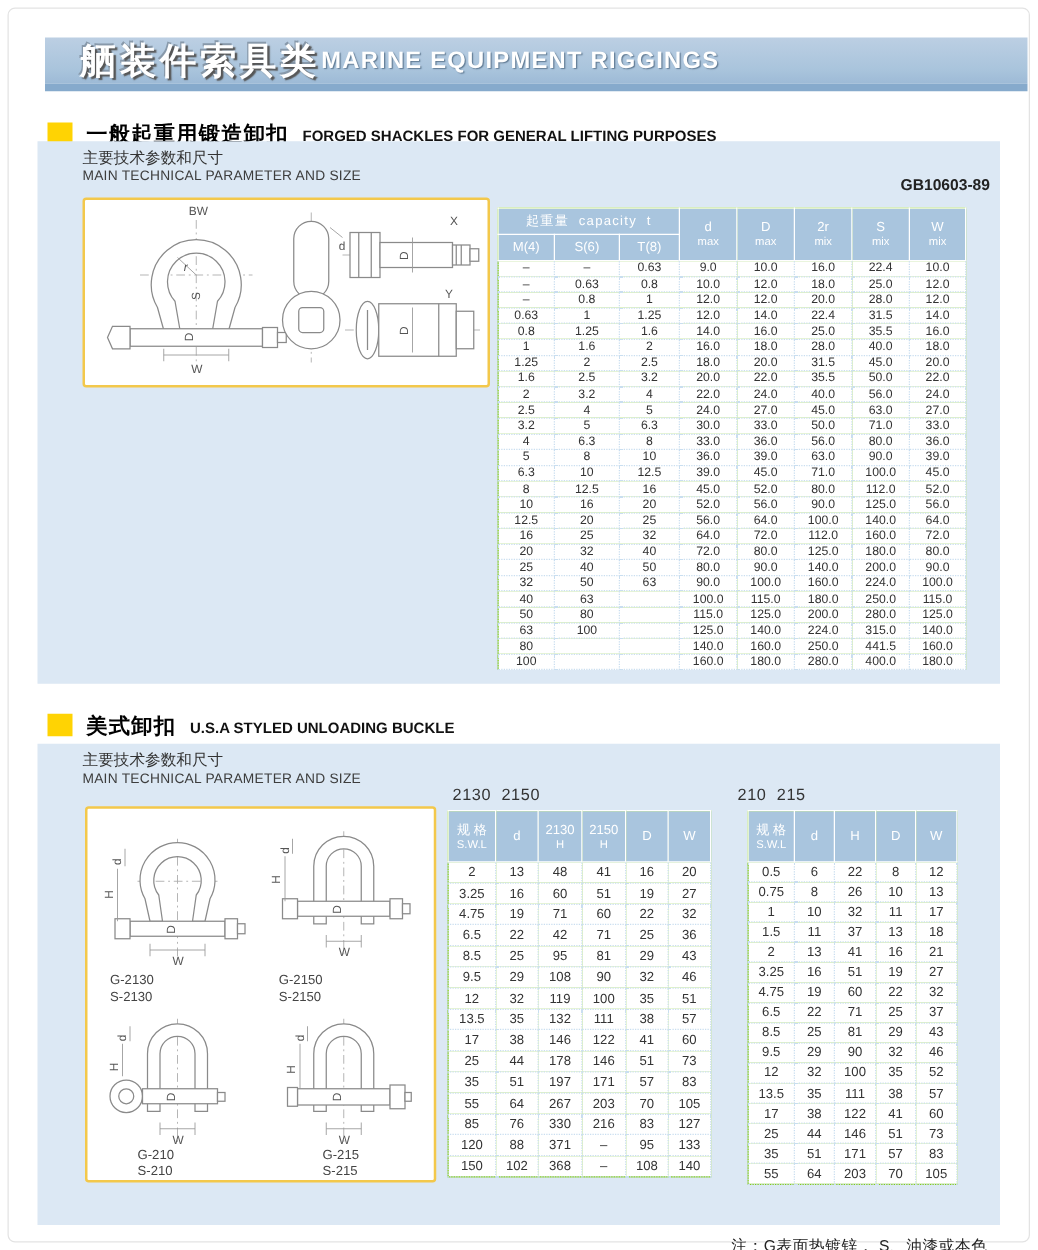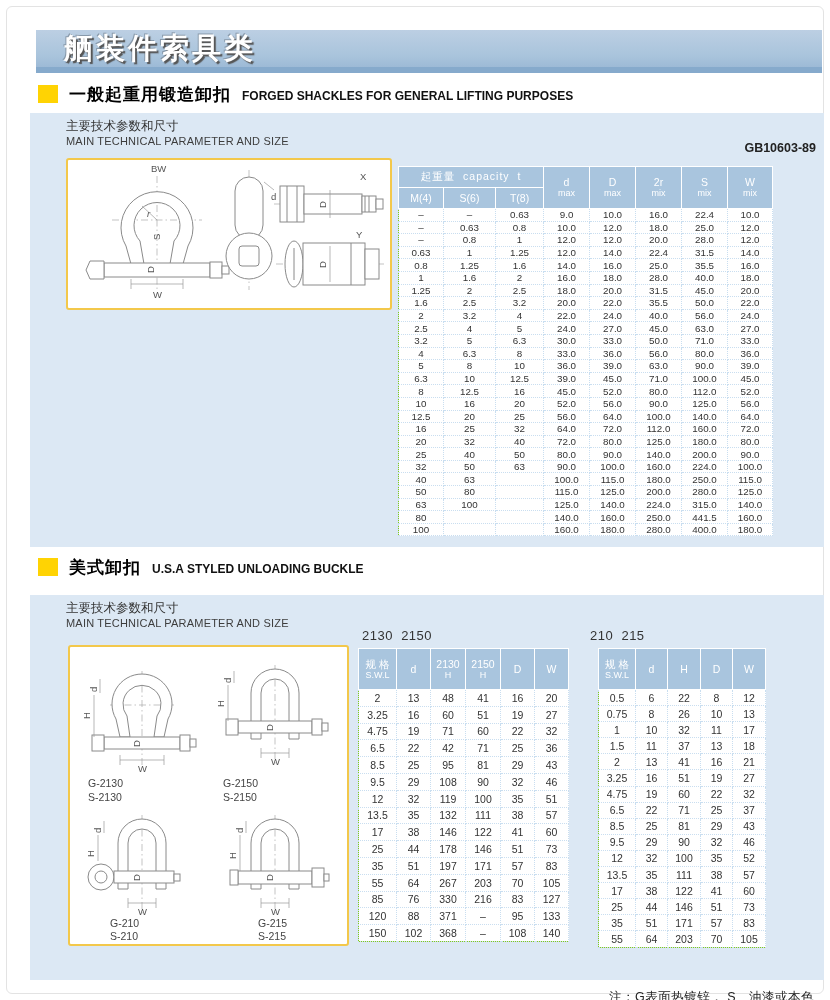--- a/index.html
+++ b/index.html
@@ -9,27 +9,27 @@
 
   
   .banner{position:absolute;left:36px;top:30px;width:758px;height:37px;
           background:linear-gradient(180deg,#bccfe3 0%,#a9c4dc 70%,#9dbad6 100%);
           border-bottom:6px solid #86aacc;display:flex;align-items:center;padding-left:28px;gap:1px;}
   .banner-zh{font-size:29px;font-weight:bold;color:#fff;letter-spacing:3px;
              text-shadow:2px 2px 1px #555,-1px -1px 0 #8899aa;}
   .banner-en{font-size:19px;font-weight:bold;color:#fff;letter-spacing:1px;text-shadow:1px 1px 1px #607a93;}
 
   
-  .sec-head{position:absolute;left:38px;display:flex;align-items:center;gap:11px;height:20px;}
+  .sec-head{position:absolute;left:38px;display:flex;align-items:center;gap:11px;height:20px;margin-top:13px;}
   .bullet{width:20px;height:18px;background:#ffd303;flex:0 0 auto;}
   .sec-zh{font-size:17px;font-weight:bold;color:#000;letter-spacing:1px;}
   .sec-en{font-size:12px;font-weight:bold;color:#111;margin-top:3px;}
 
   
-  .panel{position:absolute;left:30px;width:770px;background:#dce8f4;padding-left:24px;}
+  .panel{position:absolute;left:30px;width:770px;background:#dce8f4;}
   .p1{top:113px;height:434px;}
   .p2{top:595px;height:385px;}
   .param{position:absolute;left:36px;top:6px;line-height:15px;}
   .param-zh{font-size:12.5px;color:#333;}
   .param-en{font-size:11px;color:#3d3d3d;letter-spacing:.2px;}
   .standard{position:absolute;right:8px;top:28px;font-size:12.5px;font-weight:bold;color:#222;}
 
   .diagram-box{position:absolute;background:#fff;border:2px solid #f3c84b;border-radius:3px;}
   .d1{left:36px;top:45px;width:322px;height:148px;}
   .d2{left:38px;top:50px;width:277px;height:297px;}
@@ -66,20 +66,21 @@
   .lbl{font-size:9.5px;fill:#555;font-family:"Liberation Sans",sans-serif;}
   .cap{font-size:10.5px;fill:#444;font-family:"Liberation Sans",sans-serif;}
 </style>
 </head>
 <body>
 
 <div class="page-border"></div>
 
 <div class="banner">
   <span class="banner-zh">舾装件索具类</span>
+  <span class="banner-en">MARINE EQUIPMENT RIGGINGS</span>
 </div>
 
 <div class="sec-head" style="top:84px;">
   <span class="bullet"></span>
   <span class="sec-zh">一般起重用锻造卸扣</span>
   <span class="sec-en">FORGED SHACKLES FOR GENERAL LIFTING PURPOSES</span>
 </div>
 
 <div class="panel p1">
   <div class="param">

